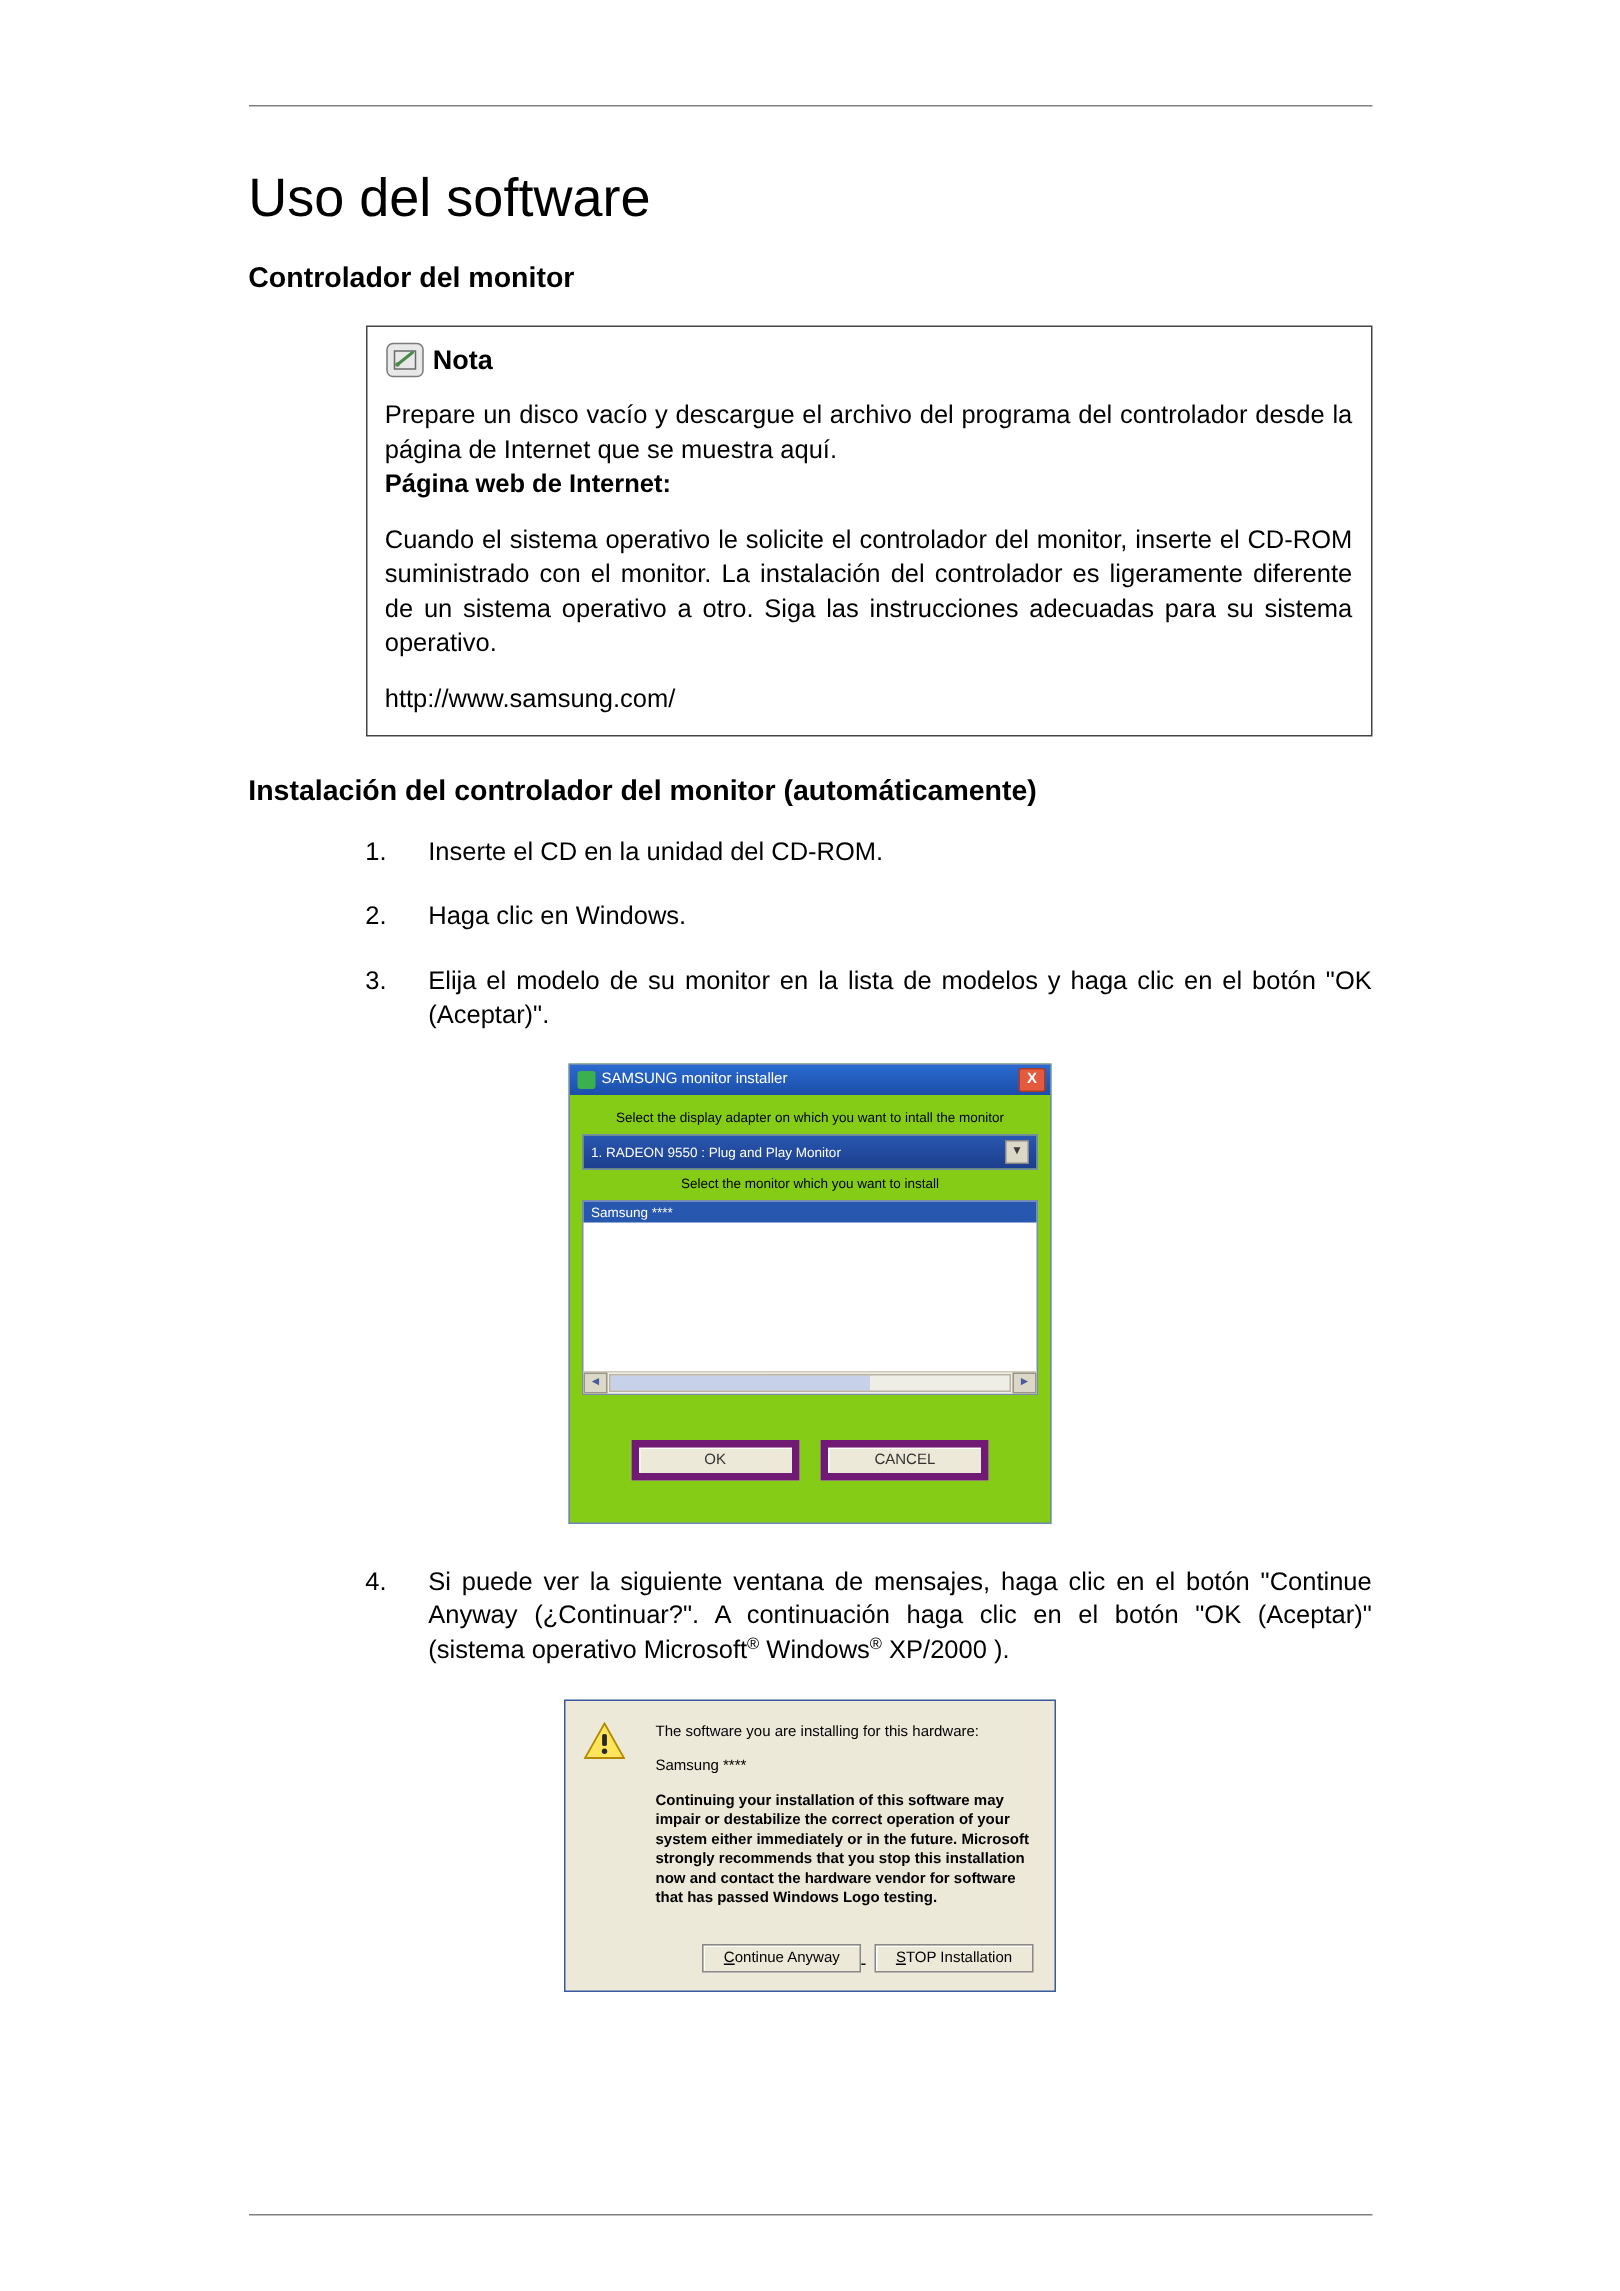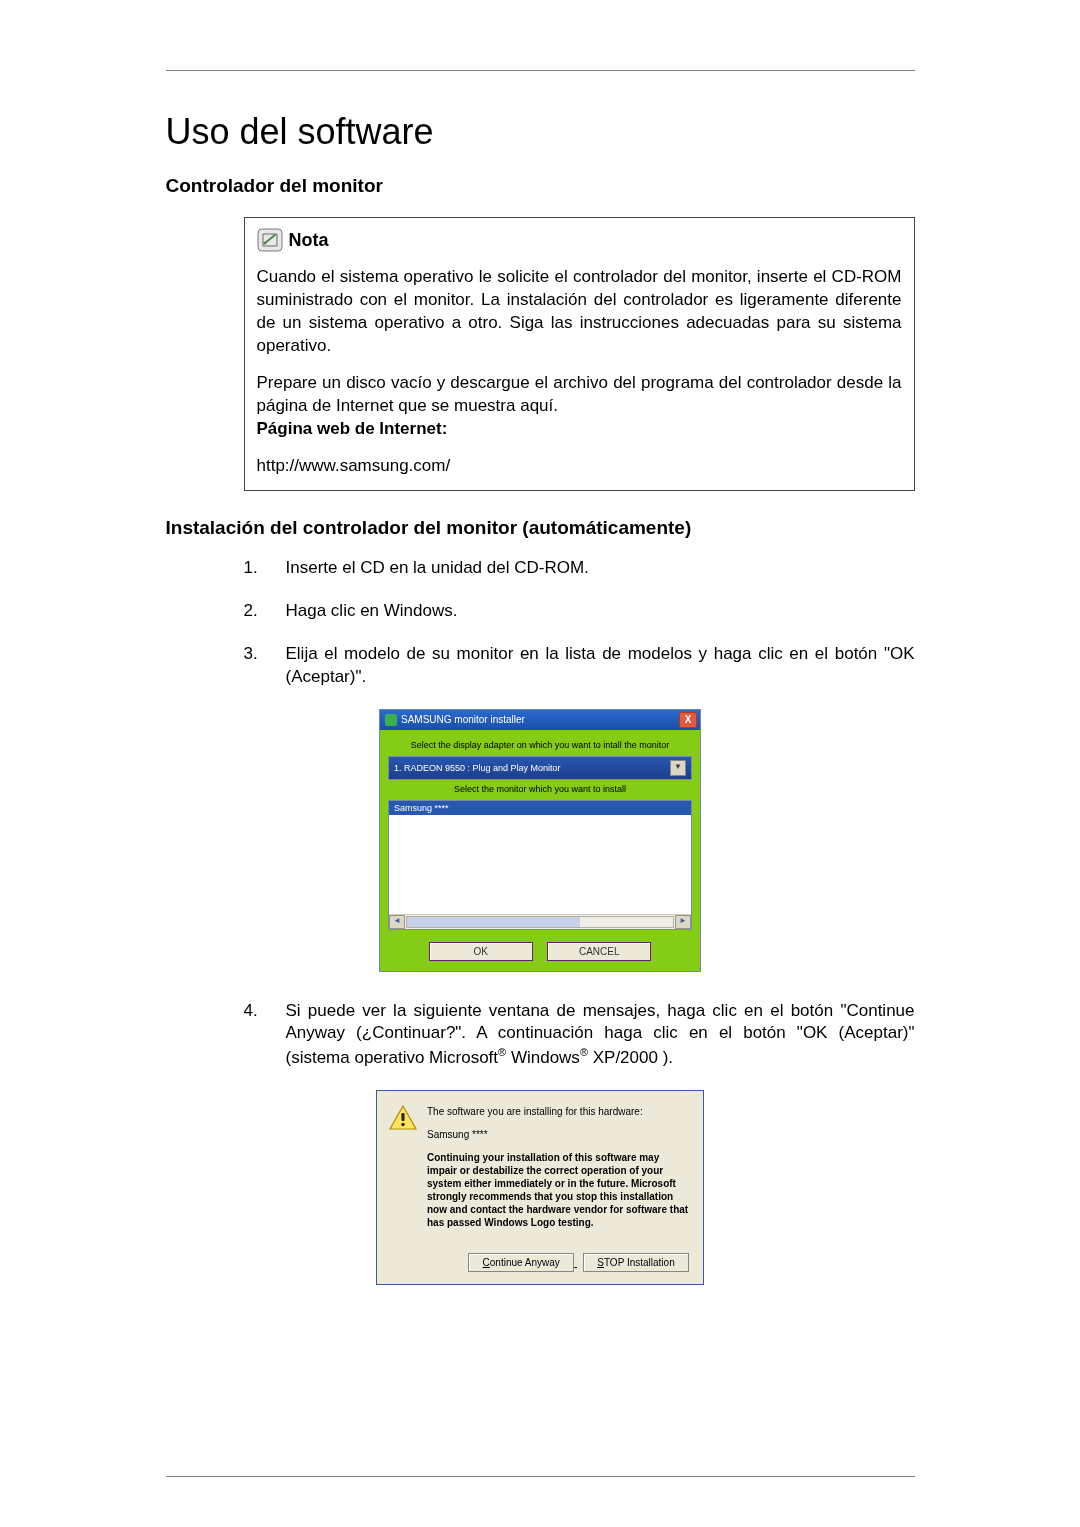--- a/index.html
+++ b/index.html
@@ -198,22 +198,22 @@
   }
   .d1-buttons {
     text-align: center;
     margin-top: 12px;
   }
   .d1-btn {
     display: inline-block;
     min-width: 86px;
     padding: 3px 8px;
     background: #ece9d8;
-    border: 1px solid #701a75;
-    margin: 0 6px;
+    border: 5px solid #701a75;
+    margin: 18px 6px;
     font-size: 10px;
     color: #333;
     box-shadow: inset 1px 1px 0 #fff;
   }
 
   
   .dialog2 {
     width: 326px;
     margin: 6px auto 0 auto;
     border: 1px solid #3a5aa0;
@@ -225,21 +225,21 @@
     height: 22px;
     background: linear-gradient(to bottom, #3a74d8, #1b4ea8);
     color: #fff;
     font-weight: bold;
     padding: 4px 8px 0 8px;
     font-size: 12px;
   }
   .d2-body {
     display: flex;
     padding: 14px 14px 4px 12px;
-    gap: 10px;
+    gap: 20px;
   }
   .d2-warn-icon {
     width: 28px;
     height: 26px;
     flex-shrink: 0;
   }
   .d2-text {
     flex: 1;
     line-height: 1.3;
   }
@@ -284,25 +284,25 @@
       <span class="nota-icon">
         <svg viewBox="0 0 26 24">
           <rect x="1" y="1" width="24" height="22" rx="4" ry="4" fill="#e8e8e8" stroke="#7a7a7a" stroke-width="1"></rect>
           <path d="M6 6 L20 6 L20 18 L6 18 Z" fill="none" stroke="#6a6a6a" stroke-width="1"></path>
           <path d="M8 15 L18 7" stroke="#4a8a4a" stroke-width="2" stroke-linecap="round"></path>
           <circle cx="8" cy="15" r="1.5" fill="#4a8a4a"></circle>
         </svg>
       </span>
       <span class="nota-title">Nota</span>
     </div>
-    <p>Cuando el sistema operativo le solicite el controlador del monitor, inserte el CD-ROM suministrado con el monitor. La instalación del controlador es ligeramente diferente de un sistema operativo a otro. Siga las instrucciones adecuadas para su sistema operativo.</p>
     <p>
       <span>Prepare un disco vacío y descargue el archivo del programa del controlador desde la página de Internet que se muestra aquí.</span><br>
       <span class="bold">Página web de Internet:</span>
     </p>
+    <p>Cuando el sistema operativo le solicite el controlador del monitor, inserte el CD-ROM suministrado con el monitor. La instalación del controlador es ligeramente diferente de un sistema operativo a otro. Siga las instrucciones adecuadas para su sistema operativo.</p>
     <span>http://www.samsung.com/</span>
   </div>
 
   <h2 class="section2">Instalación del controlador del monitor (automáticamente)</h2>
 
   <div class="ol">
     <div class="ol-row">
       <div class="ol-num">1.</div>
       <div>Inserte el CD en la unidad del CD-ROM.</div>
     </div>

